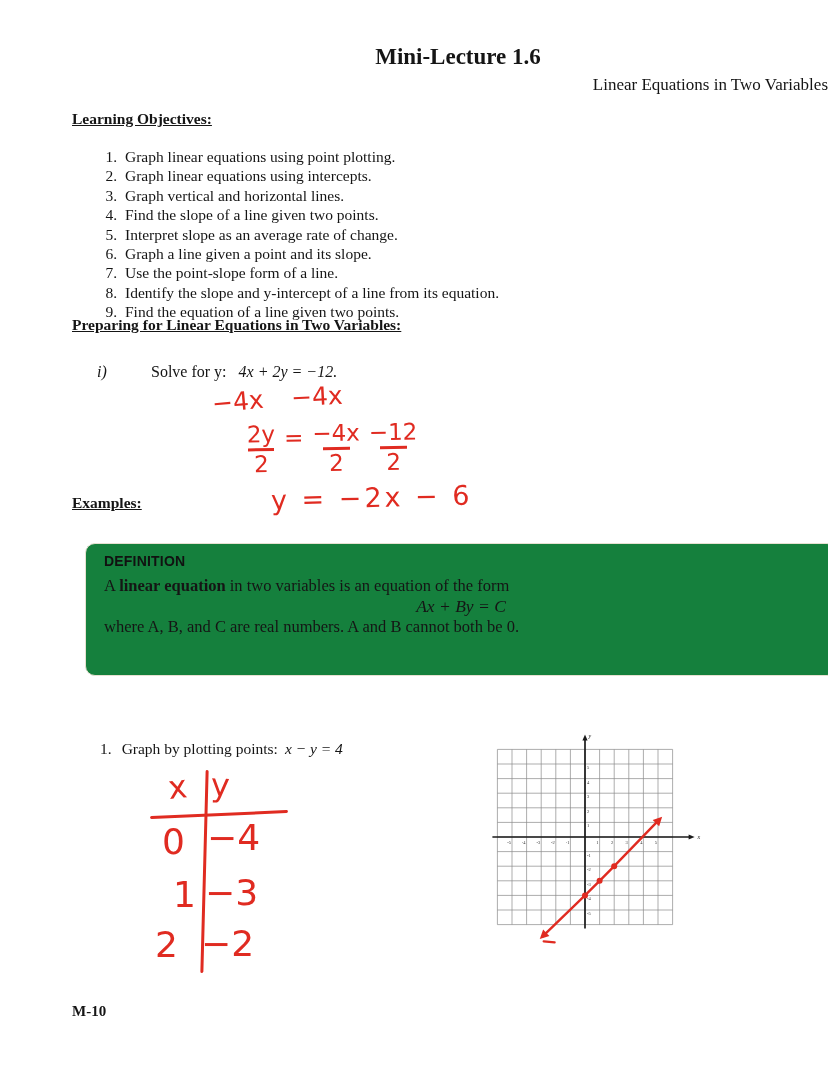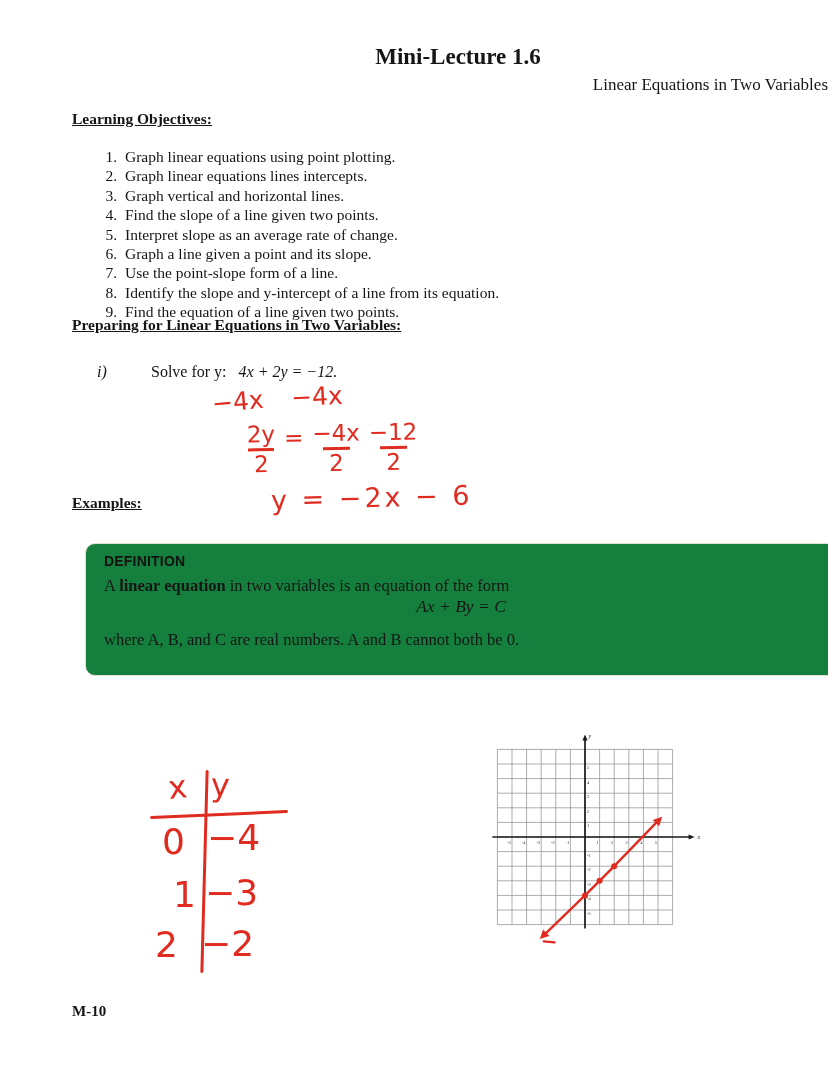--- a/index.html
+++ b/index.html
@@ -35,21 +35,21 @@
   .hw-eq{padding-top:5px;}
   .hw-result{left:271px;top:484px;font-size:27px;letter-spacing:3px;transform:rotate(-1.5deg);}
 
   .definition-box{position:absolute;left:85px;top:543px;width:752px;height:133px;
                   background:#15803d;border:1px solid #e7e1d2;border-radius:10px;
                   padding:9px 18px;box-sizing:border-box;}
   .def-heading{font-family:"Liberation Sans",sans-serif;font-weight:bold;font-size:14px;
                color:#111;letter-spacing:0.2px;}
   .def-body{font-size:16.5px;margin-top:7px;}
   .def-formula{text-align:center;font-size:17.5px;font-style:italic;}
-  .def-foot{font-size:16.5px;margin-top:13px;}
+  .def-foot{font-size:16.5px;}
 
   .example1-line{position:absolute;left:100px;top:740px;font-size:15.5px;}
   .ex-num{margin-right:10px;}
   .ex-eq{margin-left:7px;}
 
   
   .hw-th-x{left:168px;top:771px;font-size:32px;transform:rotate(-6deg);}
   .hw-th-y{left:211px;top:769px;font-size:32px;transform:rotate(2deg);}
   .hw-vline{position:absolute;left:203px;top:770px;width:3px;height:203px;
             background:#e02b21;transform:rotate(1.5deg);border-radius:2px;}
@@ -71,21 +71,21 @@
 
 <div class="page">
 
   <div class="title">Mini-Lecture 1.6</div>
   <div class="subtitle">Linear Equations in Two Variables</div>
 
   <div class="heading objectives-heading">Learning Objectives:</div>
 
   <ol class="objectives">
     <li>Graph linear equations using point plotting.</li>
-    <li>Graph linear equations lines intercepts.</li>
+    <li>Graph linear equations using intercepts.</li>
     <li>Graph vertical and horizontal lines.</li>
     <li>Find the slope of a line given two points.</li>
     <li>Interpret slope as an average rate of change.</li>
     <li>Graph a line given a point and its slope.</li>
     <li>Use the point-slope form of a line.</li>
     <li>Identify the slope and y-intercept of a line from its equation.</li>
     <li>Find the equation of a line given two points.</li>
   </ol>
 
   <div class="heading preparing-heading">Preparing for Linear Equations in Two Variables:</div>
@@ -121,20 +121,23 @@
 
   <div class="definition-box">
     <div class="def-heading">DEFINITION</div>
     <div class="def-body">
       <span>A </span><b>linear equation</b><span> in two variables is an equation of the form</span>
     </div>
     <div class="def-formula">Ax + By = C</div>
     <div class="def-foot">where A, B, and C are real numbers. A and B cannot both be 0.</div>
   </div>
 
+  <div class="example1-line">
+    <span class="ex-num">1.</span><span>Graph by plotting points:</span><span class="math ex-eq">x − y = 4</span>
+  </div>
 
   <div class="hw hw-th-x">x</div>
   <div class="hw hw-th-y">y</div>
   <div class="hw-vline"></div>
   <div class="hw-hline"></div>
   <div class="hw hw-c00">0</div>
   <div class="hw hw-c01">−4</div>
   <div class="hw hw-c10">1</div>
   <div class="hw hw-c11">−3</div>
   <div class="hw hw-c20">2</div>

